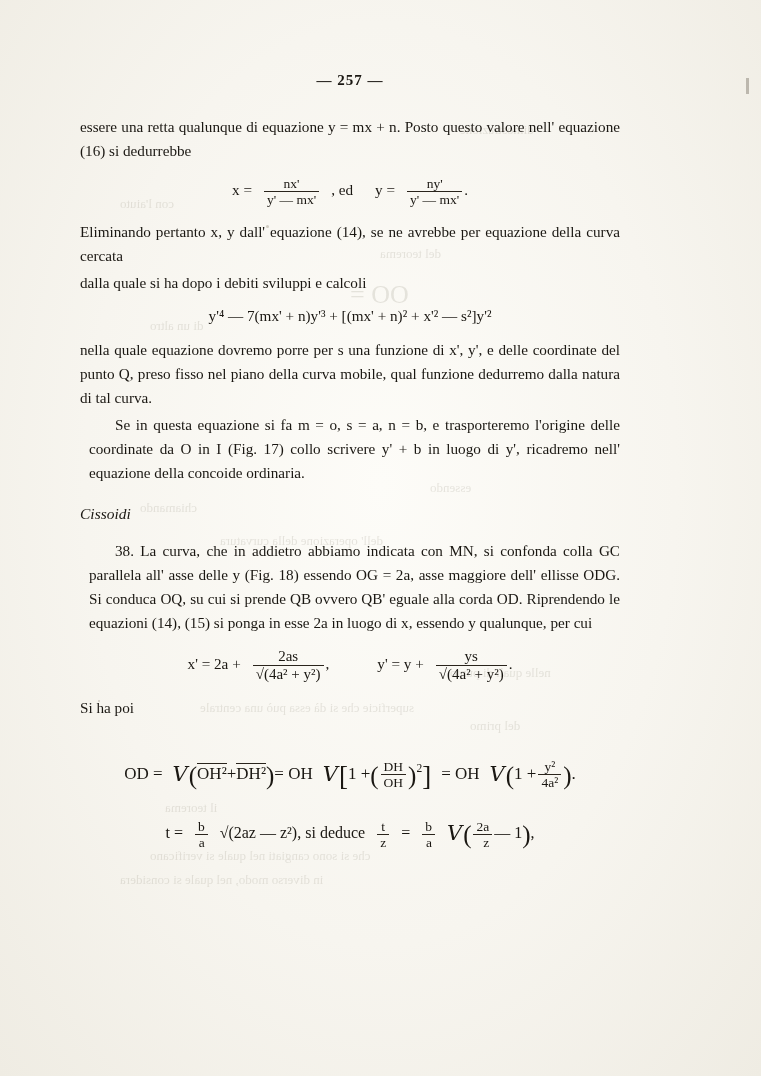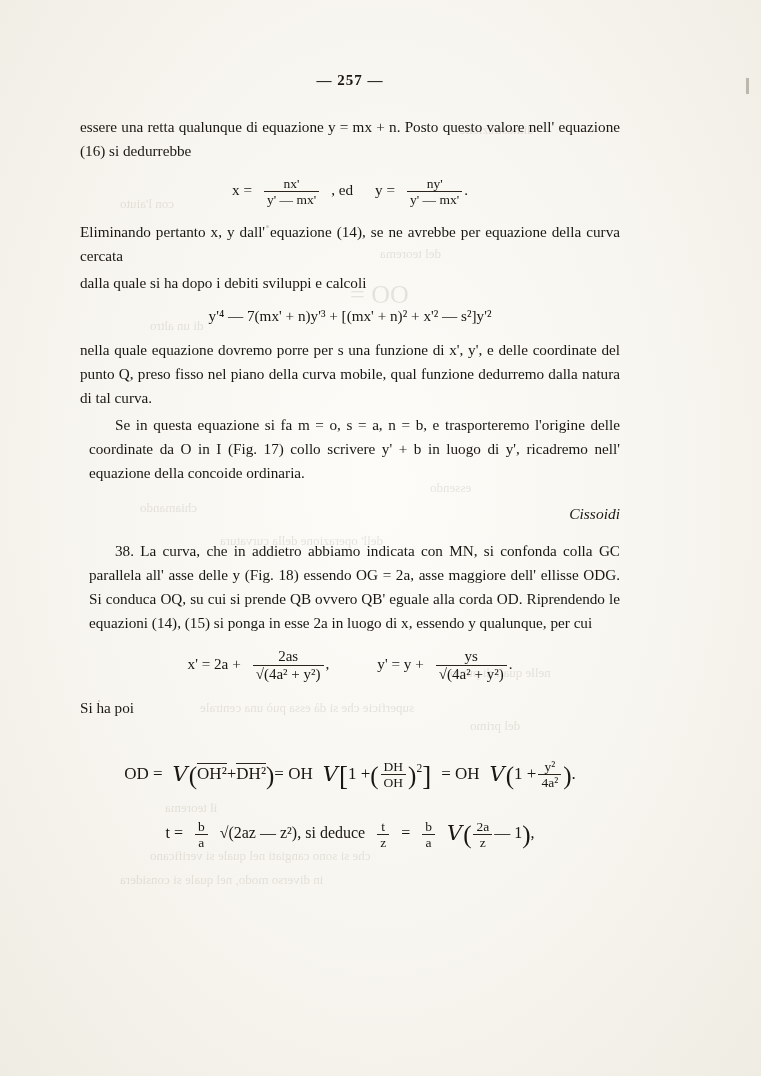--- a/index.html
+++ b/index.html
@@ -55,34 +55,34 @@
   }
   p.indent { text-indent: 26px; margin-left: 9px; }
   .eq {
     text-align: center;
     margin: 13px 0 13px 0;
     font-size: 15.2px;
     line-height: 1.5;
   }
   .eq.tight { margin: 10px 0 10px 0; }
   .section-title {
-    text-align: right;
+    text-align: left;
     font-style: italic;
     font-size: 15.5px;
     margin: 20px 0 16px 0;
   }
   .frac {
     display: inline-block;
     vertical-align: middle;
     text-align: center;
     margin: 0 2px;
     line-height: 1.12;
   }
   .frac > .num { display: block; padding: 0 3px; font-size: 13.5px; }
-  .frac > .den { display: block; border-top: 1px solid #2a241c; padding: 0 3px; font-size: 13.5px; }
+  .frac > .den { display: block; border-top: 1px solid #2a241c; padding: 0 3px; font-size: 13.5px; text-align: right; }
   .frac.big > .num, .frac.big > .den { font-size: 15px; }
   sup { font-size: 0.68em; vertical-align: super; }
   .rad {
     display: inline-block;
     font-size: 21px;
     font-family: "DejaVu Serif", serif;
     font-style: italic;
     vertical-align: -2px;
     margin-right: 1px;
   }

